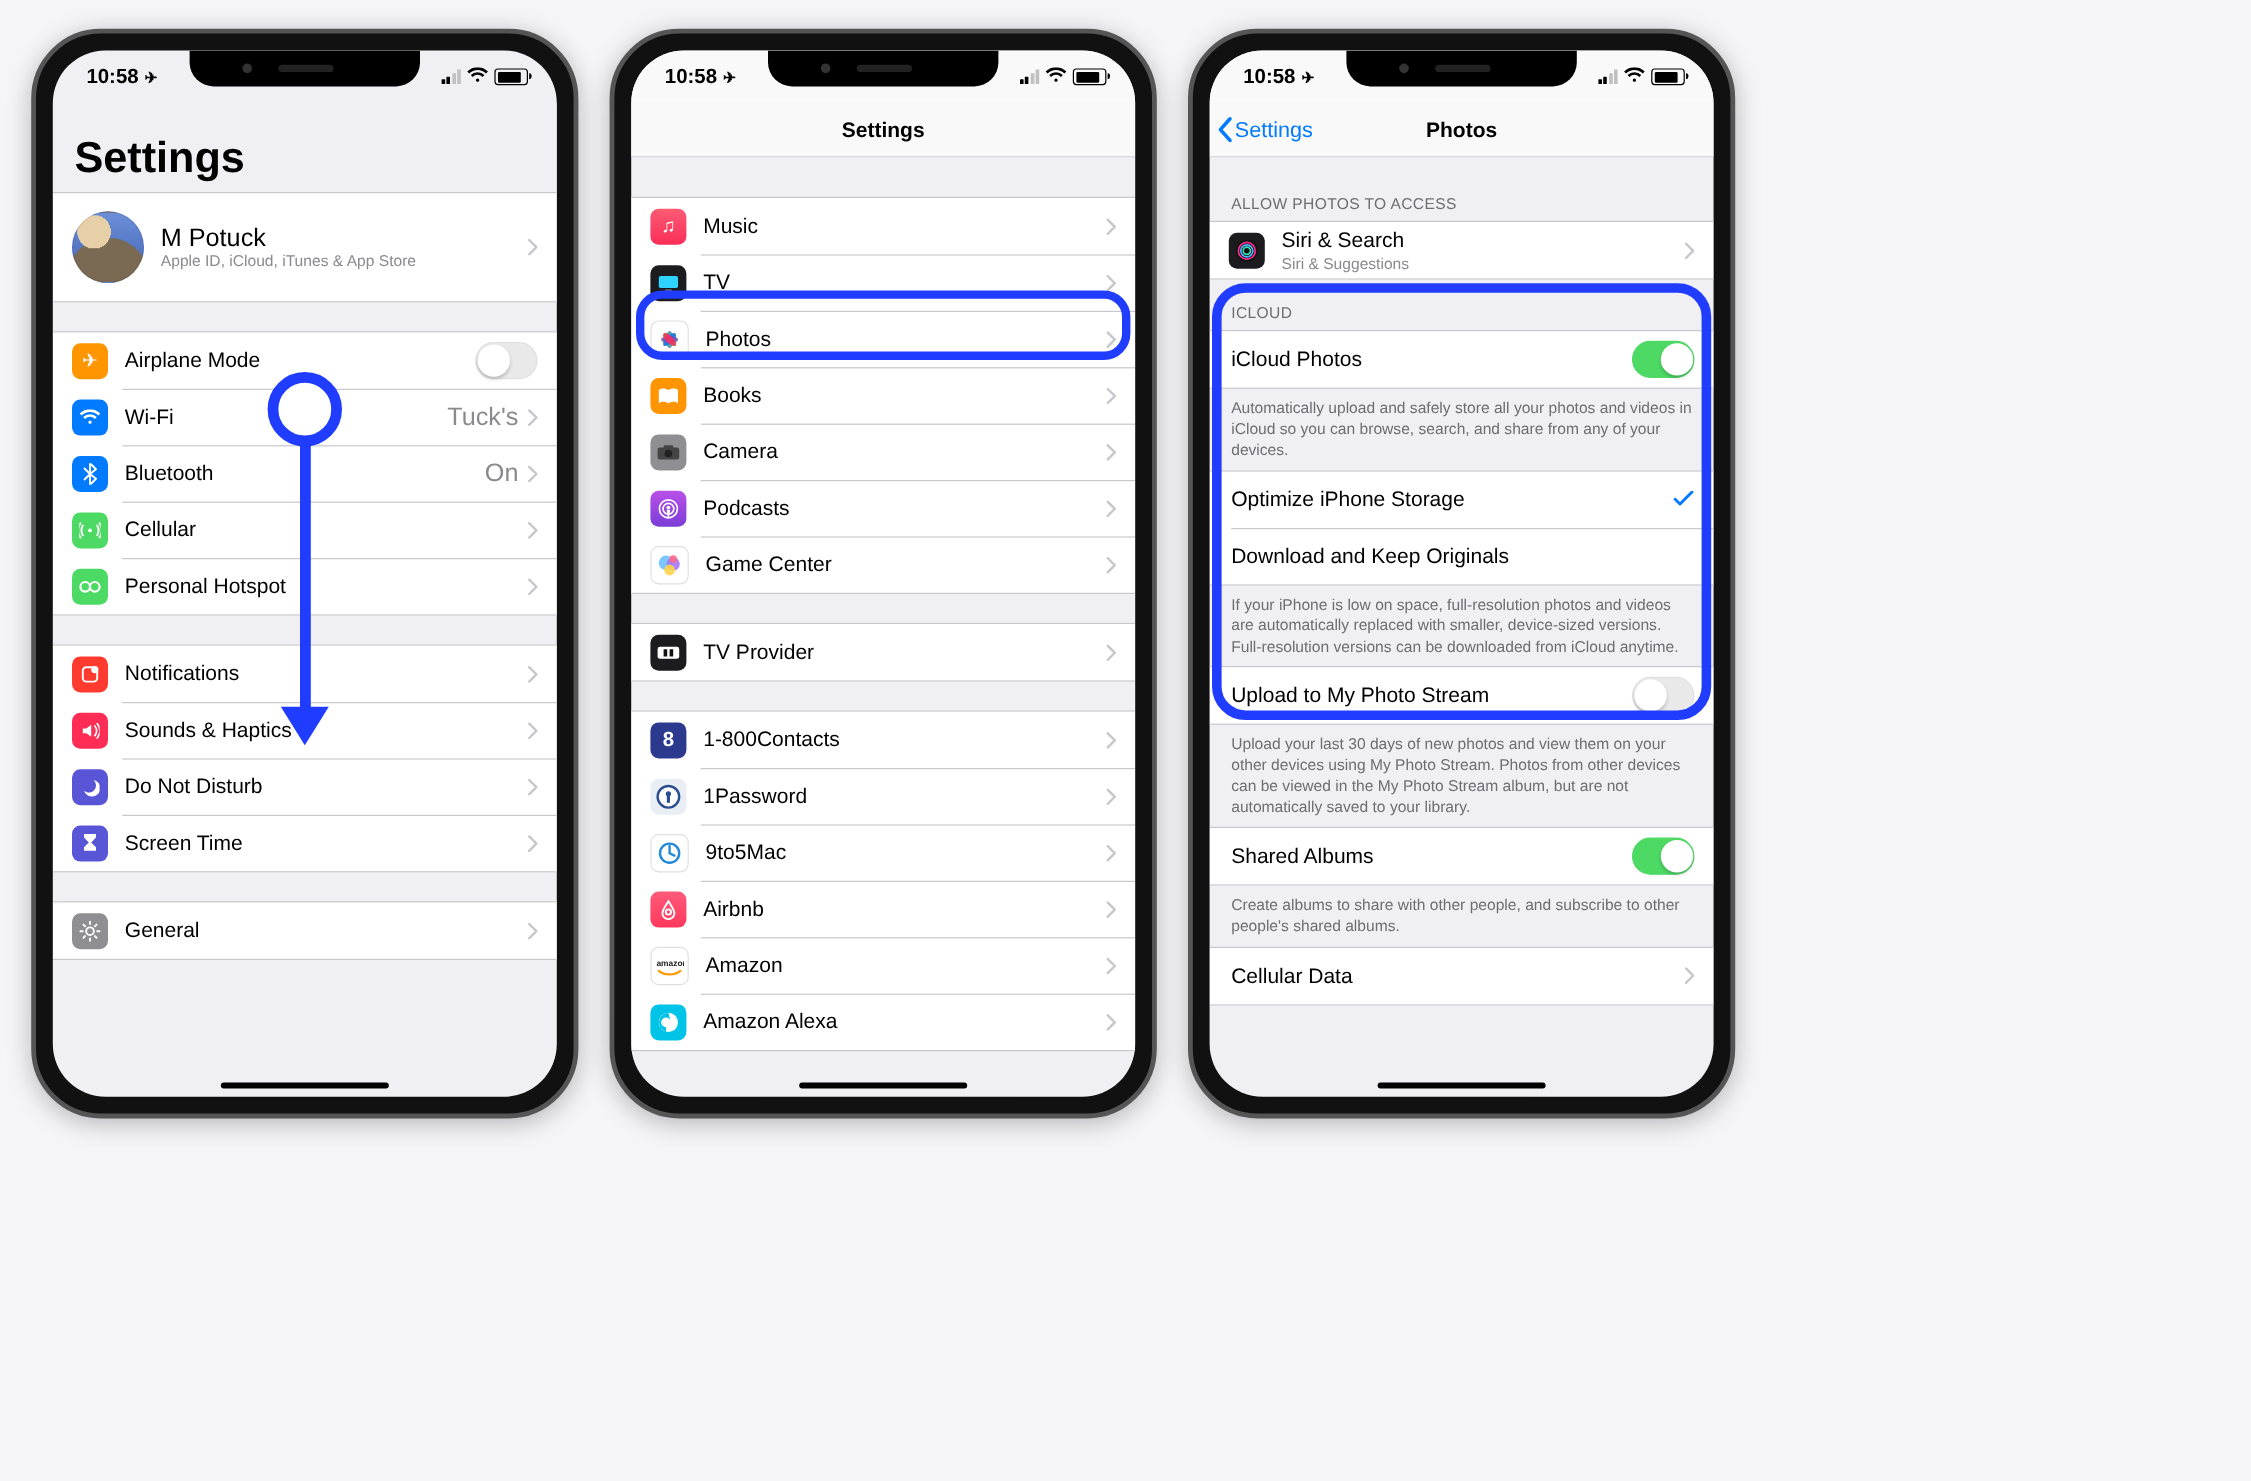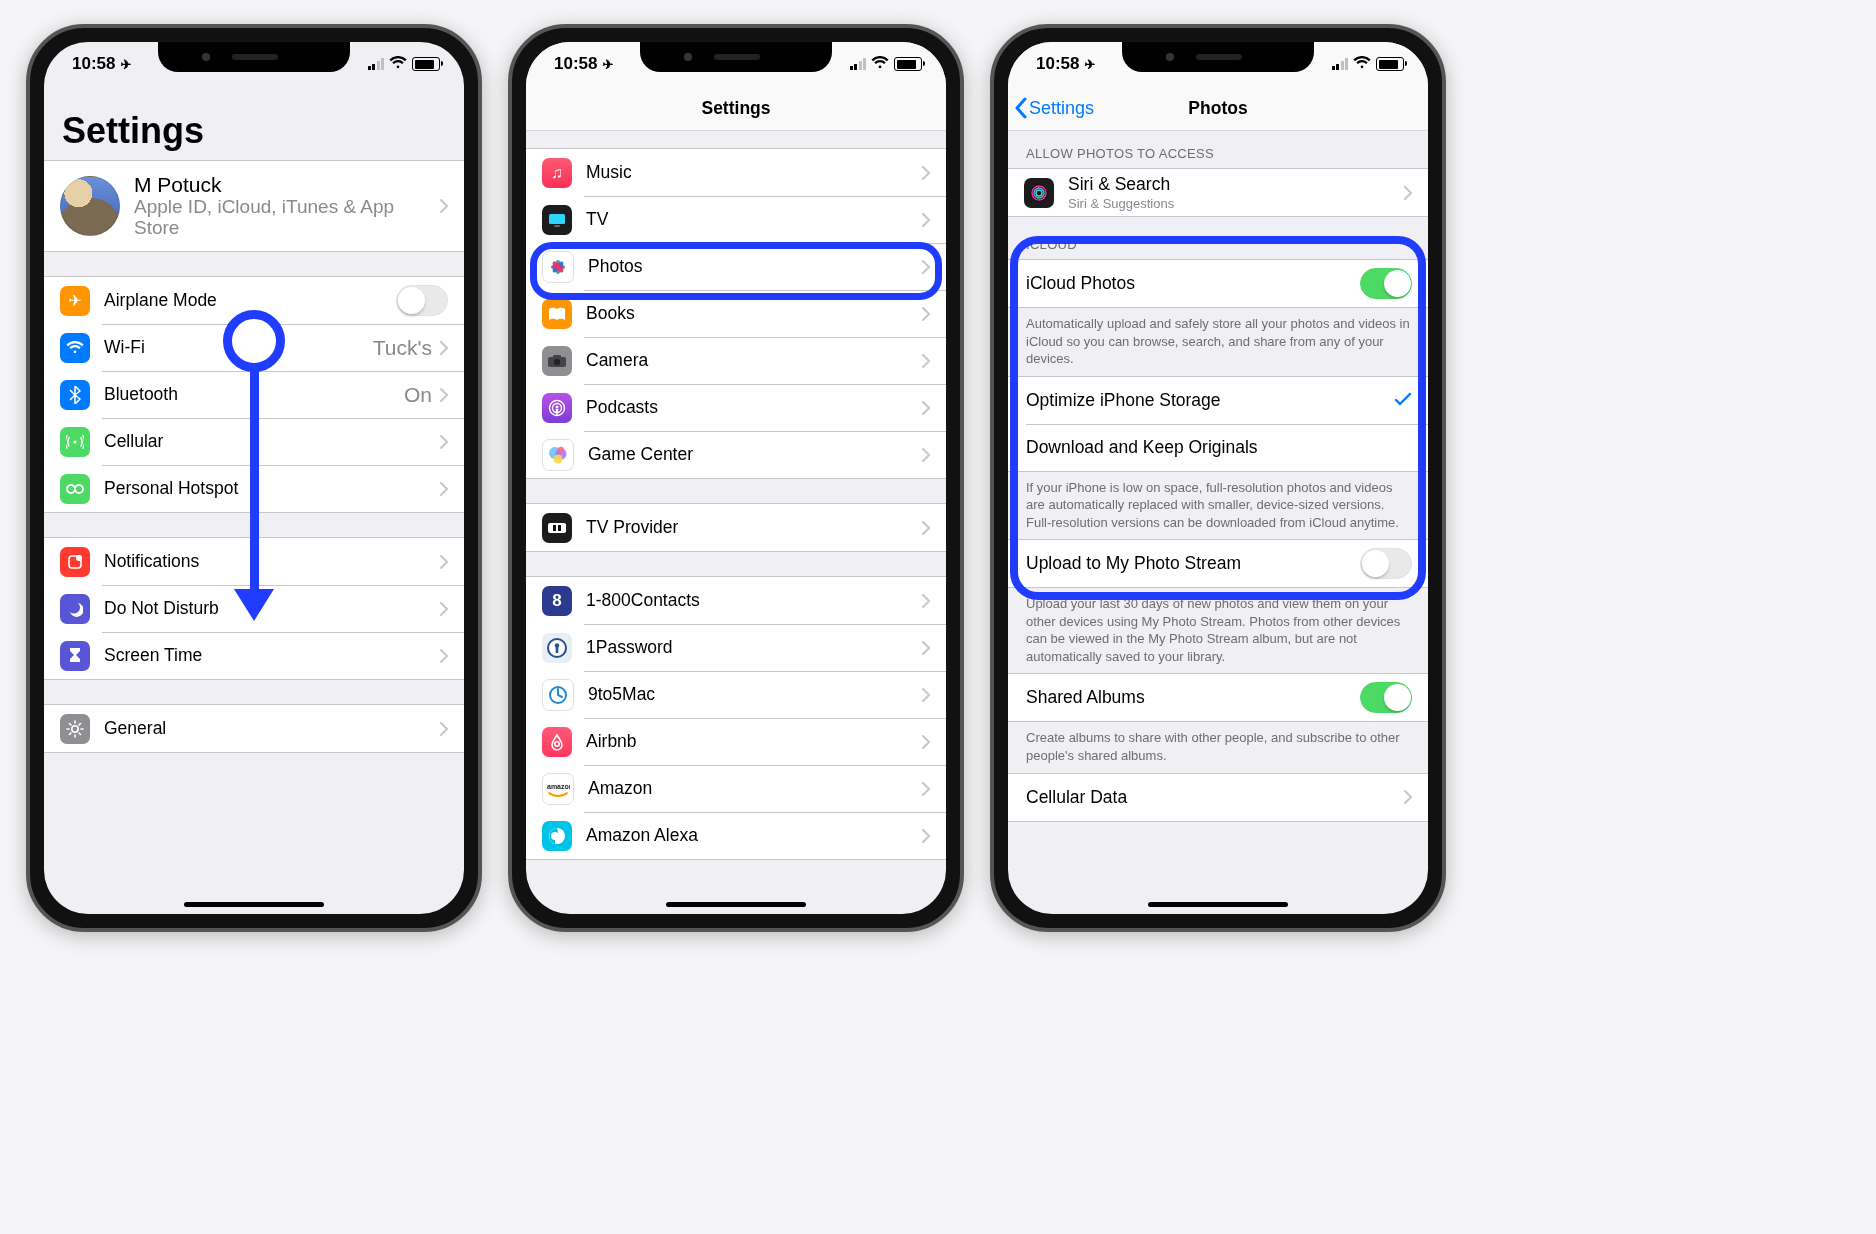--- a/index.html
+++ b/index.html
@@ -66,21 +66,21 @@
   
   .nav{
     height:44px;background:#f9f9f9;border-bottom:0.5px solid rgba(0,0,0,0.12);
     display:flex;align-items:center;justify-content:center;position:relative;
     font-size:17.5px;font-weight:600;
   }
   .nav .back{position:absolute;left:6px;display:flex;align-items:center;color:var(--blue);font-weight:400;font-size:18px;}
   .nav .back svg{margin-right:2px;}
   
   .content{position:absolute;top:44px;left:0;right:0;bottom:0;overflow:hidden;}
-  .content.has-nav{top:84px;}
+  .content.has-nav{top:100px;}
   .scroll{height:100%;}
   .spacer{height:24px;}
   .group{background:var(--row-bg);border-top:0.5px solid var(--sep);border-bottom:0.5px solid var(--sep);}
   .s-head{font-size:13px;color:var(--footer);padding:20px 18px 7px;text-transform:uppercase;letter-spacing:0.3px;}
   .s-foot{font-size:13px;color:var(--footer);padding:7px 18px 8px;line-height:1.35;}
   .row{
     display:flex;align-items:center;min-height:47px;padding:0 16px 0 16px;
     position:relative;
   }
   .row+.row::before{
@@ -105,21 +105,21 @@
   
   .aid{min-height:78px;padding-top:6px;padding-bottom:6px;}
   .aid .av{
     width:58px;height:58px;border-radius:50%;
     background:radial-gradient(circle at 30% 28%, #e7cfa8 0 14px, transparent 14px),
                radial-gradient(circle at 50% 95%, #7a6a54 0 34px, transparent 34px),
                linear-gradient(#6c8fd8,#3e62b5);
     margin-right:14px;flex:0 0 auto;border:0.5px solid rgba(0,0,0,0.08);
   }
   .aid .lbl{font-size:21px;line-height:1.1;}
-  .aid .lbl .sub{font-size:19px;}
+  .aid .lbl .sub{font-size:13px;}
   
   .home{position:absolute;bottom:7px;left:50%;transform:translateX(-50%);width:140px;height:5px;background:#000;border-radius:3px;z-index:60;}
   
   .guide{position:absolute;left:50%;top:268px;transform:translateX(-50%);z-index:70;pointer-events:none;}
   .guide .ring{width:44px;height:44px;border:9px solid var(--hl);border-radius:50%;background:#fff;margin:0 auto;}
   .guide .stem{width:9px;height:220px;background:var(--hl);margin:-2px auto 0;}
   .guide .head{width:0;height:0;border-left:20px solid transparent;border-right:20px solid transparent;border-top:32px solid var(--hl);margin:-1px auto 0;}
   
   .hl-row{position:absolute;pointer-events:none;border:7px solid var(--hl);border-radius:22px;z-index:70;}
   .hl-block{position:absolute;pointer-events:none;border:8px solid var(--hl);border-radius:28px;z-index:70;}
@@ -247,20 +247,34 @@
 
         <div class="group">
           <div class="row">
             <div class="ic" style="background:#ff3b30">
                   <svg width="16" height="16" viewBox="0 0 16 16">
                     <rect x="2" y="2" width="12" height="12" rx="3" stroke="#fff" stroke-width="1.6" fill="none"></rect>
                     <circle cx="12" cy="4" r="3" fill="#fff"></circle>
                   </svg>
                 </div>
             <div class="lbl">Notifications</div>
+            <span class="chev">
+                  <svg width="8" height="14" viewBox="0 0 8 14">
+                    <path d="M1 1l6 6-6 6" stroke="#c7c7cc" stroke-width="2" fill="none" stroke-linecap="round"></path>
+                  </svg>
+                </span>
+          </div>
+          <div class="row">
+            <div class="ic" style="background:#ff2d55">
+                  <svg width="16" height="14" viewBox="0 0 16 14">
+                    <path d="M2 5v4h3l4 3V2L5 5H2z" fill="#fff"></path>
+                    <path d="M12 3a6 6 0 010 8M14 1a9 9 0 010 12" stroke="#fff" stroke-width="1.4" fill="none" stroke-linecap="round"></path>
+                  </svg>
+                </div>
+            <div class="lbl">Sounds &amp; Haptics</div>
             <span class="chev">
                   <svg width="8" height="14" viewBox="0 0 8 14">
                     <path d="M1 1l6 6-6 6" stroke="#c7c7cc" stroke-width="2" fill="none" stroke-linecap="round"></path>
                   </svg>
                 </span>
           </div>
           <div class="row">
             <div class="ic" style="background:#5856d6">
                   <svg width="16" height="16" viewBox="0 0 16 16">
                     <path d="M11 2a7 7 0 11-8 9 6 6 0 008-9z" fill="#fff"></path>

